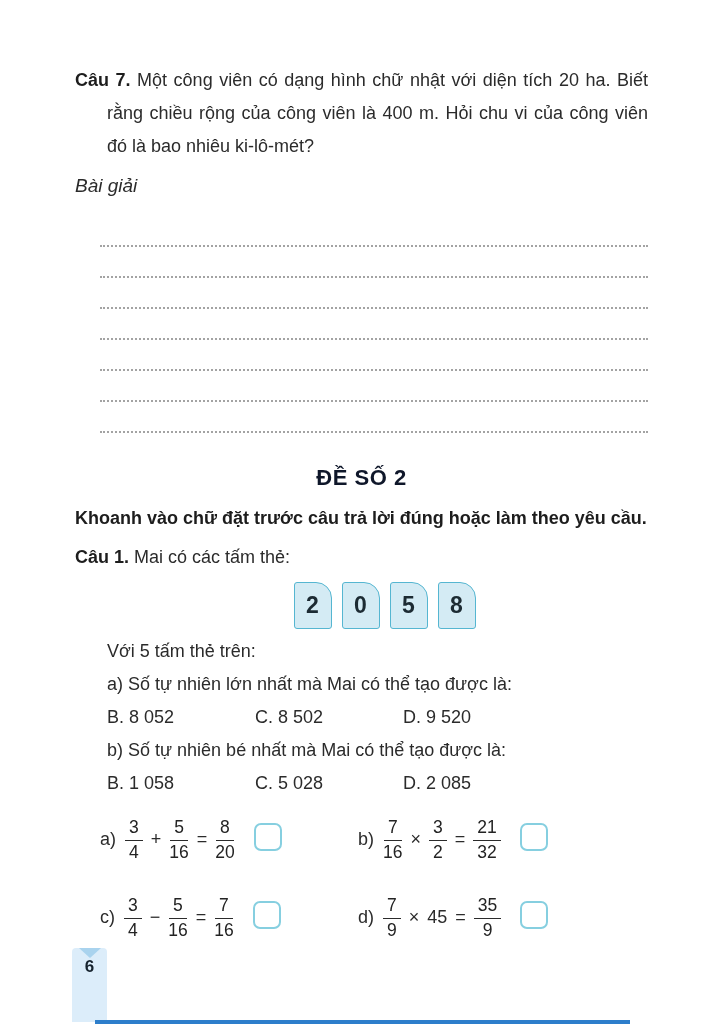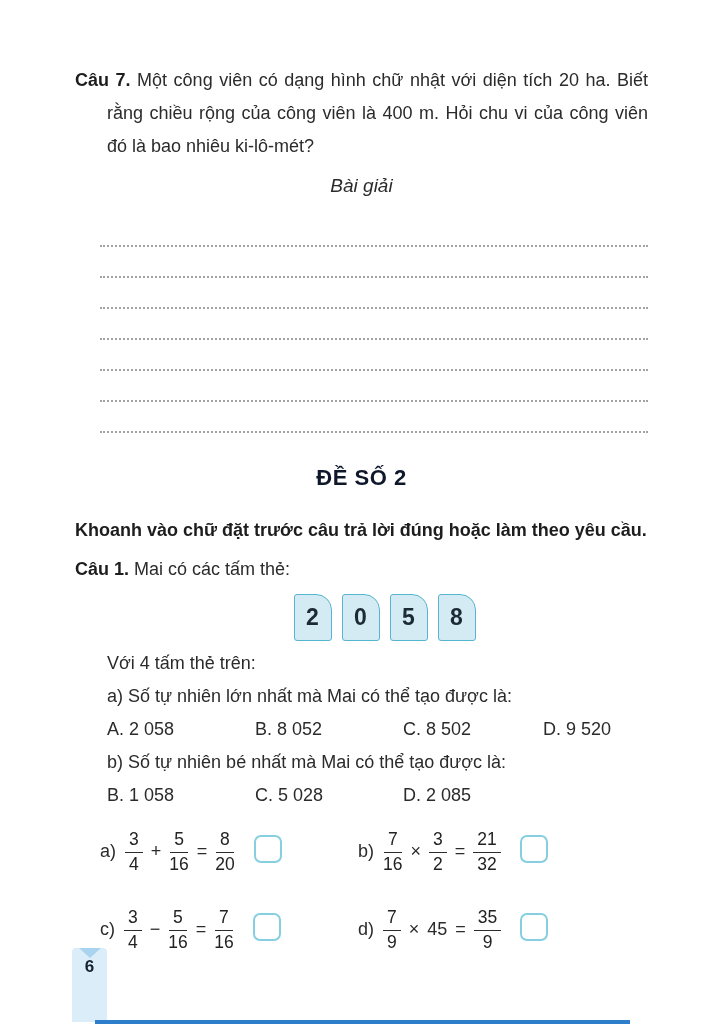--- a/index.html
+++ b/index.html
@@ -11,28 +11,28 @@
     color:#2b2b2b;
     font-size:18px;
     line-height:33px;
     overflow:hidden;
   }
   .content { padding:64px 72px 0 75px; }
 
   
   .hang { padding-left:32px; text-indent:-32px; text-align:justify; }
   .qlabel { font-weight:bold; color:#1d1d1d;margin-top:27px; }
-  .solution-label { text-align:center; font-style:italic; font-size:19px; margin-top:6px; }
+  .solution-label { font-style:italic; font-size:19px; margin-top:6px; }
 
   .dotlines { margin-top:14px; margin-left:25px; }
   .dotline { height:31px; border-bottom:2px dotted #a3a3a3; }
 
   
   .de-heading { margin-top:28px; text-align:center; font-weight:bold; font-size:22px; letter-spacing:.5px; }
-  .instruction { margin-top:20px; font-weight:bold; color:#1d1d1d; }
+  .instruction { margin-top:8px; font-weight:bold; color:#1d1d1d; }
   .line-row { margin-top:0; }
   .q1-intro { margin-top:6px; }
 
   
   .cards-row { display:flex; justify-content:center; gap:10px; padding-left:46px; margin:8px 0 6px 0; }
   .card {
     width:38px; height:47px;
     background:#d4ebf4;
     border:1.6px solid #55b6d1;
     border-radius:3px 16px 3px 3px;
@@ -104,25 +104,24 @@
   <p class="line-row q1-intro"><span class="qlabel">Câu 1.</span>
     <span>Mai có các tấm thẻ:</span></p>
 
   <div class="cards-row">
     <div class="card">2</div>
     <div class="card">0</div>
     <div class="card">5</div>
     <div class="card">8</div>
   </div>
 
-  <p class="line-row indent1">Với 4 tấm thẻ trên:</p>
+  <p class="line-row indent1">Với 5 tấm thẻ trên:</p>
 
   <p class="line-row indent1">a) Số tự nhiên lớn nhất mà Mai có thể tạo được là:</p>
   <div class="options-row">
-    <span>A. 2 058</span>
     <span>B. 8 052</span>
     <span>C. 8 502</span>
     <span>D. 9 520</span>
   </div>
 
   <p class="line-row indent1">b) Số tự nhiên bé nhất mà Mai có thể tạo được là:</p>
   <div class="options-row">
     <span>B. 1 058</span>
     <span>C. 5 028</span>
     <span>D. 2 085</span>

